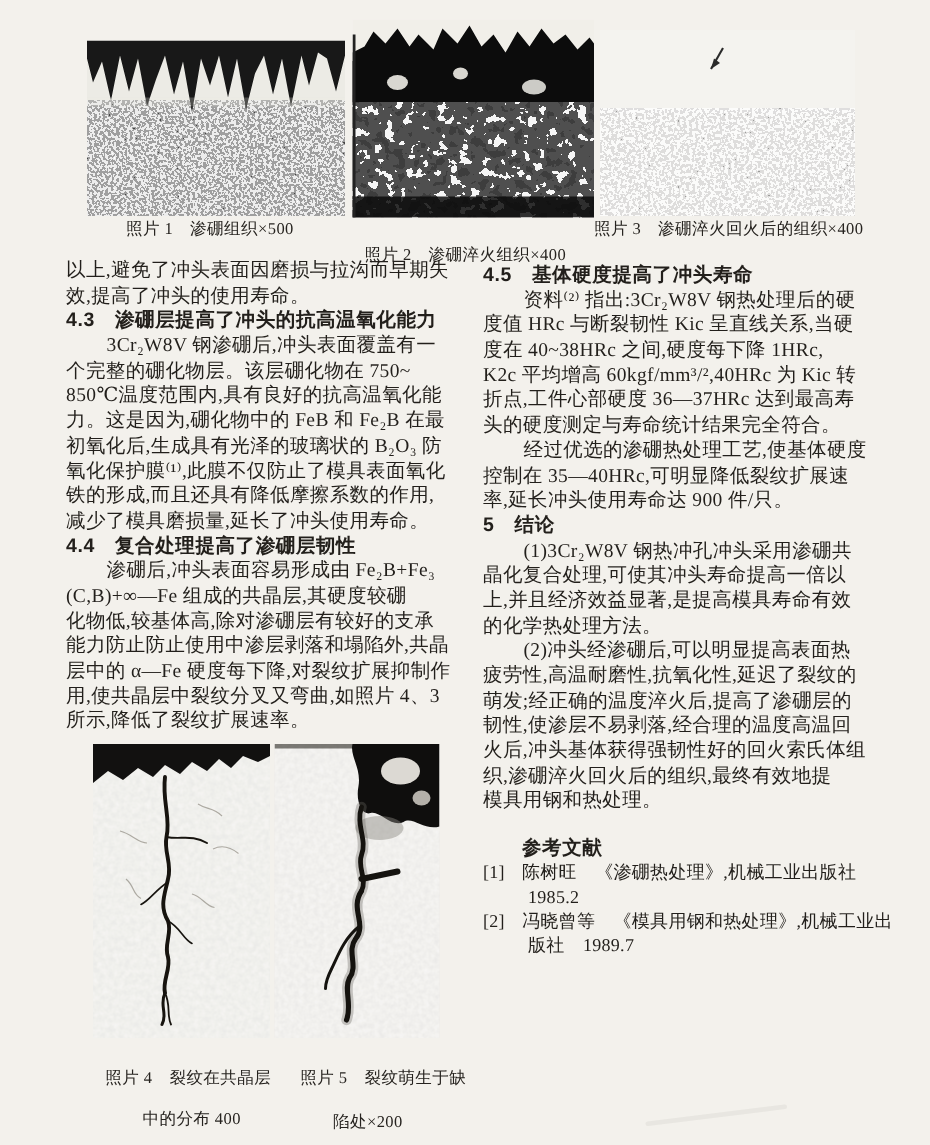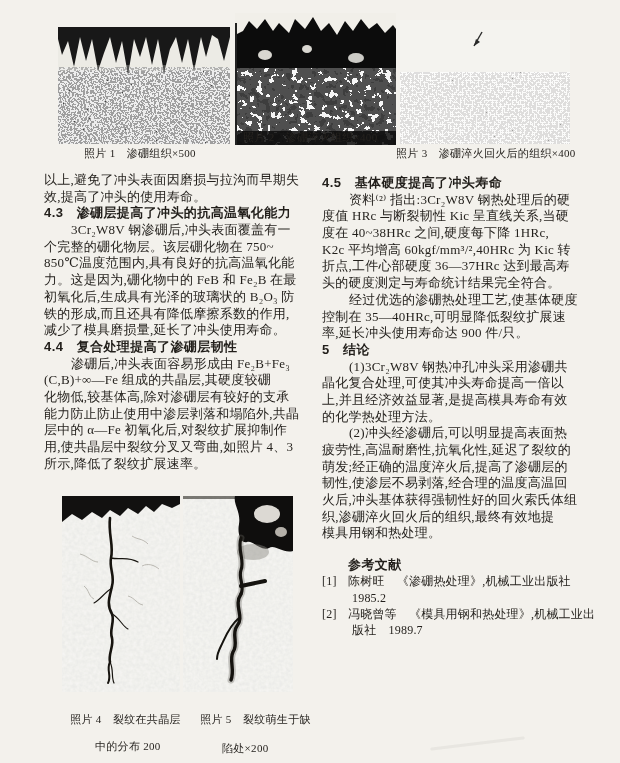--- a/index.html
+++ b/index.html
@@ -120,40 +120,41 @@
       <rect x="0" y="0" width="170" height="55" filter="url(#f3a)" opacity="0.35"></rect>
       <rect x="0" y="52" width="170" height="72" filter="url(#f3b)" opacity="0.8"></rect>
       <g>
         <path d="M82,12 L74,26" stroke="#2a2a2a" stroke-width="1.4" fill="none"></path>
         <path d="M74,26 L76,19 L80,22 Z" fill="#2a2a2a"></path>
       </g>
     </svg>
   </div>
 
   <div class="caption" style="left:84px;top:147px;">照片 1　渗硼组织×500</div>
-  <div class="caption" style="left:243px;top:131px;">照片 2　渗硼淬火组织×400</div>
+  <div class="caption" style="left:243px;top:164px;">照片 2　渗硼淬火组织×400</div>
   <div class="caption" style="left:396px;top:138px;margin-top:9px;">照片 3　渗硼淬火回火后的组织×400</div>
 
   <div class="col" style="left:44px;top:172px;width:268px;">
     <div class="tline">以上,避免了冲头表面因磨损与拉沟而早期失</div>
     <div class="tline">效,提高了冲头的使用寿命。</div>
     <div class="tline h">4.3　渗硼层提高了冲头的抗高温氧化能力</div>
     <div class="tline in">3Cr₂W8V 钢渗硼后,冲头表面覆盖有一</div>
     <div class="tline">个完整的硼化物层。该层硼化物在 750~</div>
     <div class="tline">850℃温度范围内,具有良好的抗高温氧化能</div>
     <div class="tline">力。这是因为,硼化物中的 FeB 和 Fe₂B 在最</div>
     <div class="tline">初氧化后,生成具有光泽的玻璃状的 B₂O₃ 防</div>
+    <div class="tline">氧化保护膜⁽¹⁾,此膜不仅防止了模具表面氧化</div>
     <div class="tline">铁的形成,而且还具有降低摩擦系数的作用,</div>
     <div class="tline">减少了模具磨损量,延长了冲头使用寿命。</div>
     <div class="tline h">4.4　复合处理提高了渗硼层韧性</div>
     <div class="tline in">渗硼后,冲头表面容易形成由 Fe₂B+Fe₃</div>
     <div class="tline">(C,B)+∞—Fe 组成的共晶层,其硬度较硼</div>
     <div class="tline">化物低,较基体高,除对渗硼层有较好的支承</div>
     <div class="tline">能力防止防止使用中渗层剥落和塌陷外,共晶</div>
-    <div class="tline">层中的 α—Fe 初氧化后,对裂纹扩展抑制作</div>
+    <div class="tline">层中的 α—Fe 硬度每下降,对裂纹扩展抑制作</div>
     <div class="tline">用,使共晶层中裂纹分叉又弯曲,如照片 4、3</div>
     <div class="tline">所示,降低了裂纹扩展速率。</div>
   </div>
 
   <div class="col" style="left:322px;top:175px;width:278px;">
     <div class="tline h">4.5　基体硬度提高了冲头寿命</div>
     <div class="tline in">资料⁽²⁾ 指出:3Cr₂W8V 钢热处理后的硬</div>
     <div class="tline">度值 HRc 与断裂韧性 Kic 呈直线关系,当硬</div>
     <div class="tline">度在 40~38HRc 之间,硬度每下降 1HRc,</div>
     <div class="tline">K2c 平均增高 60kgf/mm³/²,40HRc 为 Kic 转</div>
@@ -247,21 +248,21 @@
         <path stroke-width="3.2" d="M58,42 C54,54 62,64 58,74 C55,82 62,90 58,98"></path>
         <path stroke-width="4" d="M58,90 L82,85"></path>
         <path stroke-width="3.4" d="M58,98 C50,110 62,120 54,130 C48,138 56,148 50,156 C46,164 52,174 48,184"></path>
         <path stroke-width="2" d="M56,122 C46,130 42,142 38,150 C36,154 34,159 34,163"></path>
       </g>
     </svg>
   </div>
 
   <div class="caption" style="left:58px;top:699px;width:140px;">
     <span>照片 4　裂纹在共晶层</span>
-    <span class="cont" style="padding-left:37px;">中的分布 200</span>
+    <span class="cont" style="padding-left:37px;">中的分布 400</span>
   </div>
   <div class="caption" style="left:188px;top:699px;width:130px;">
     <span>照片 5　裂纹萌生于缺</span>
     <span class="cont" style="padding-left:34px;padding-top:2px;">陷处×200</span>
   </div>
 
   <div class="smudge"></div>
 
 </div>
 

